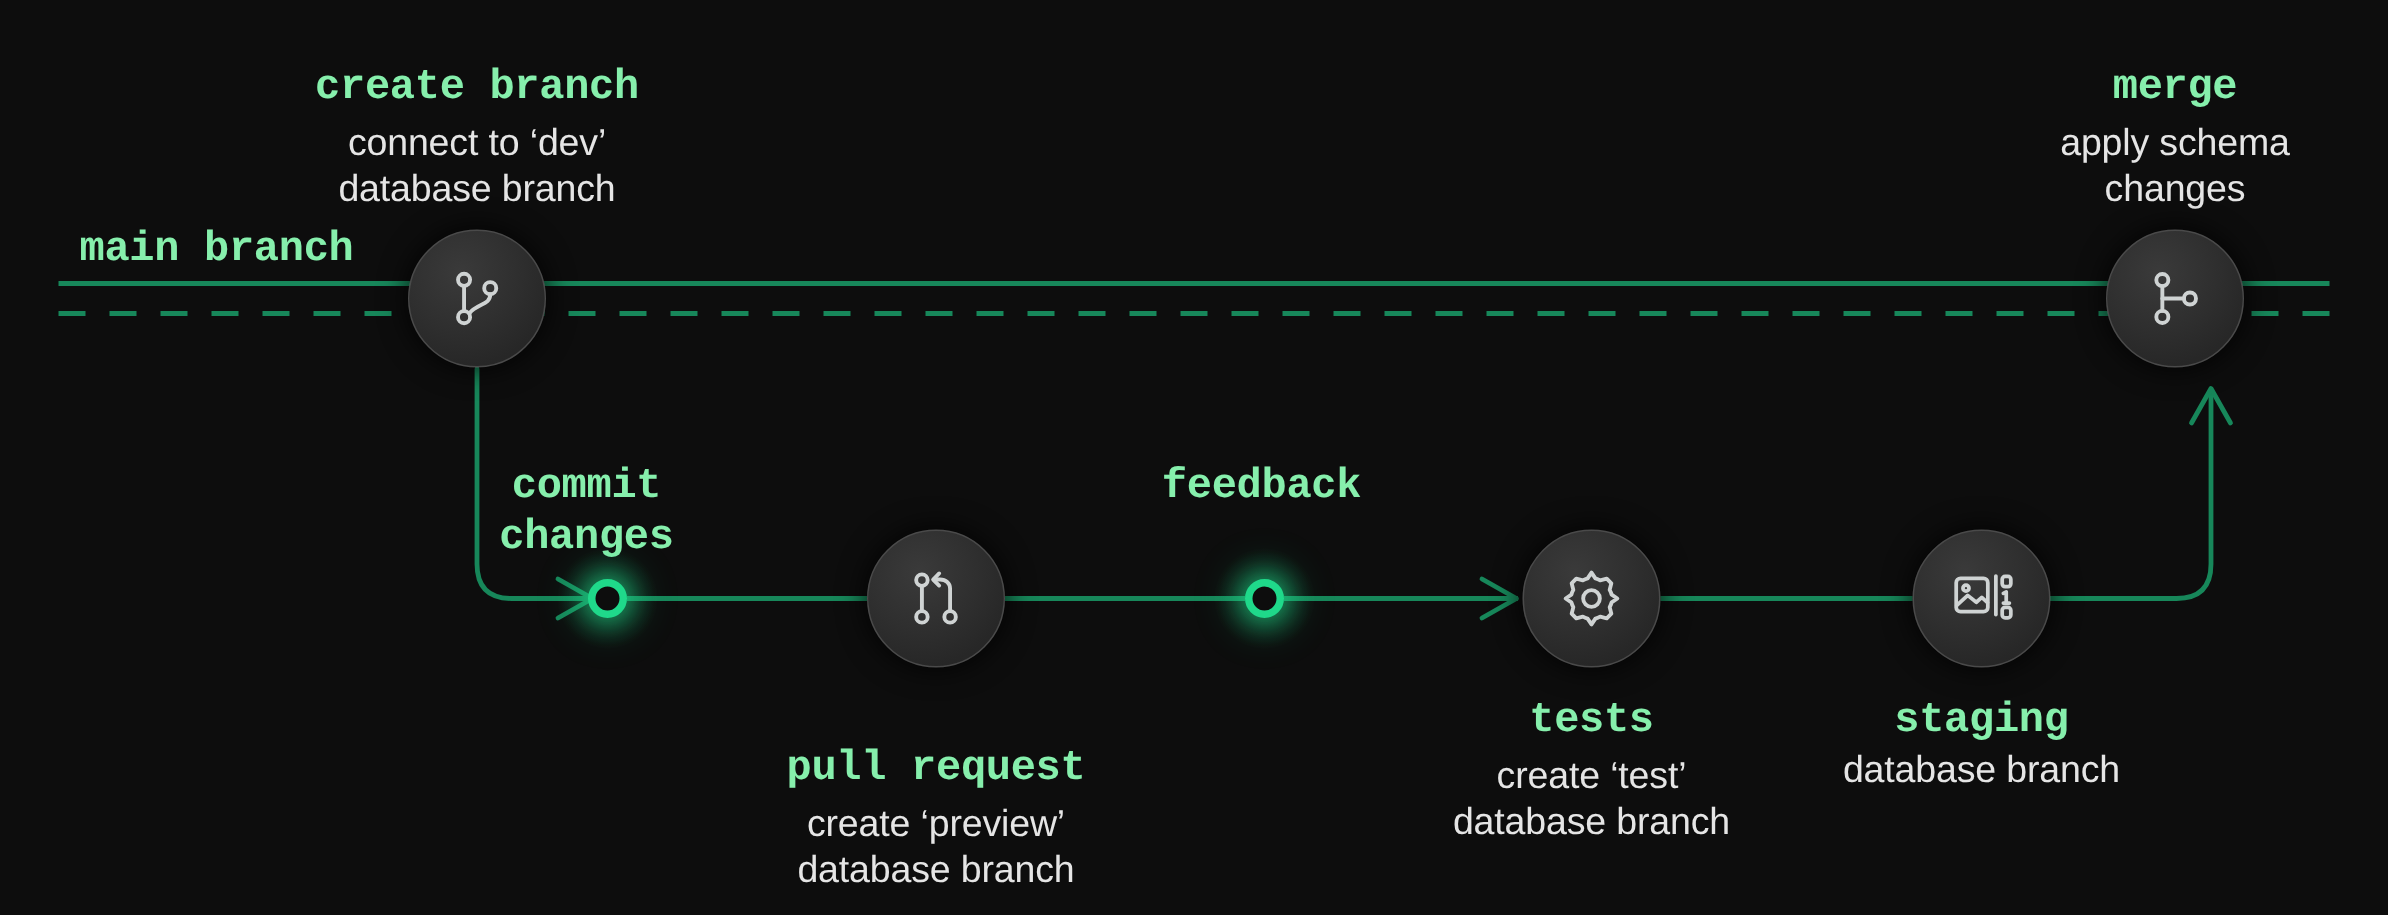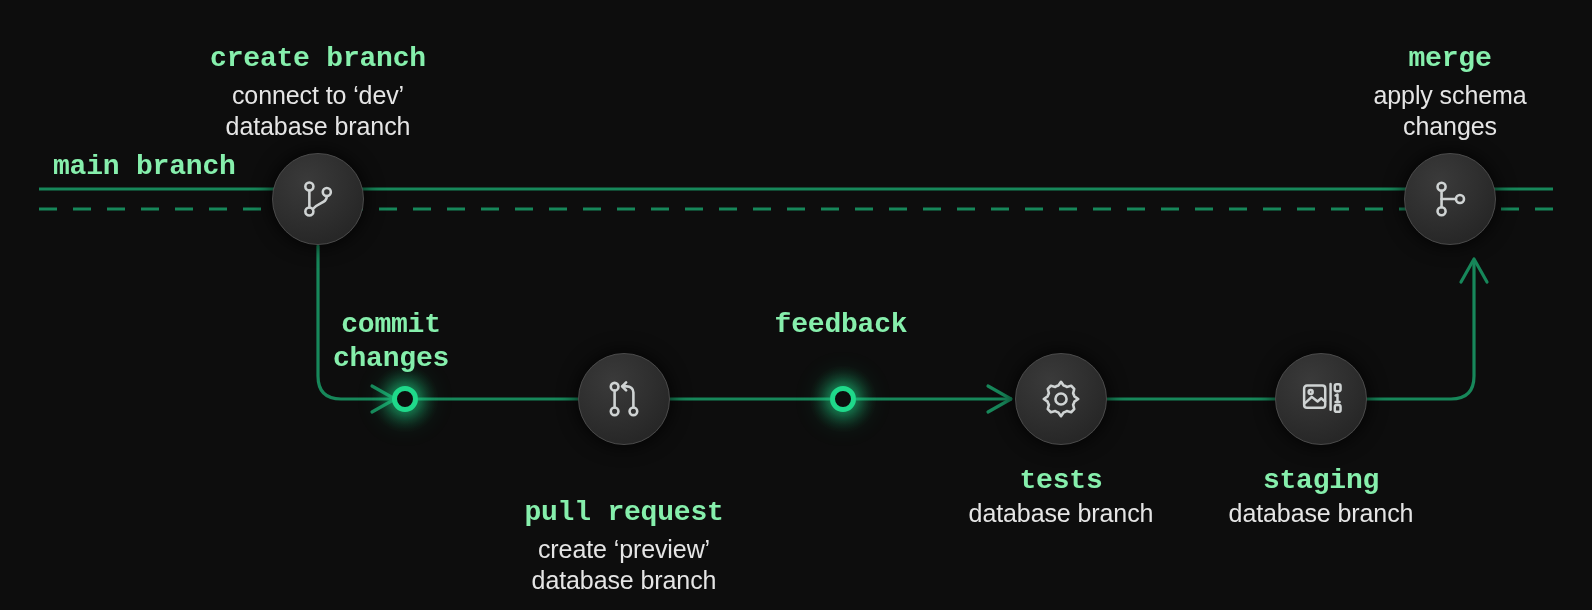--- a/index.html
+++ b/index.html
@@ -234,20 +234,21 @@
                  L18.9 17.3 L17.3 18.9 L15.0 18.32 A7.4 7.4 0 0 1 13.35 19.0 L12 21.0
                  L10.65 19.0 A7.4 7.4 0 0 1 9.0 18.32 L6.7 18.9 L5.1 17.3 L5.68 15.0
                  A7.4 7.4 0 0 1 5.0 13.35 L3.0 12 L5.0 10.65 A7.4 7.4 0 0 1 5.68 9.0
                  L5.1 6.7 L6.7 5.1 L9.0 5.68 A7.4 7.4 0 0 1 10.65 5.0 Z"></path>
       </svg>
     </span>
   </div>
 
   <div class="lbl" style="left:911px; top:464px; width:300px;">
     <span class="t">tests</span>
+    <span class="s">create ‘test’</span>
     <span class="s" style="margin-top:0;">database branch</span>
   </div>
 
   <div class="node" style="left:1275px; top:353px;">
     <span>
       <svg width="46" height="46" viewBox="0 0 24 24" fill="none" stroke="#cfd3d3" stroke-width="1.3" stroke-linecap="round" stroke-linejoin="round">
         <rect x="3.2" y="5.0" width="11.0" height="11.6" rx="1.5"></rect>
         <circle cx="6.6" cy="8.4" r="1.05"></circle>
         <path d="M3.4 14.4 L7.2 10.9 L10.2 13.3 L12.1 11.6 L14.1 13.4"></path>
         <path d="M17.0 4.2 L17.0 17.6"></path>

